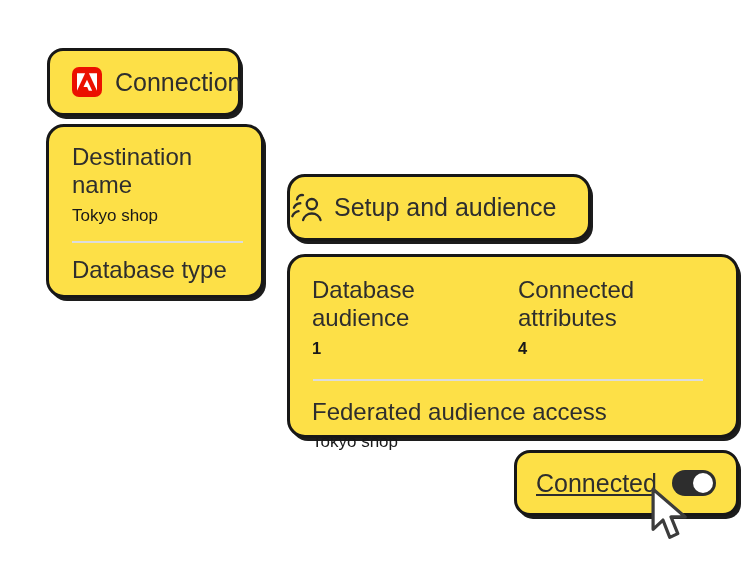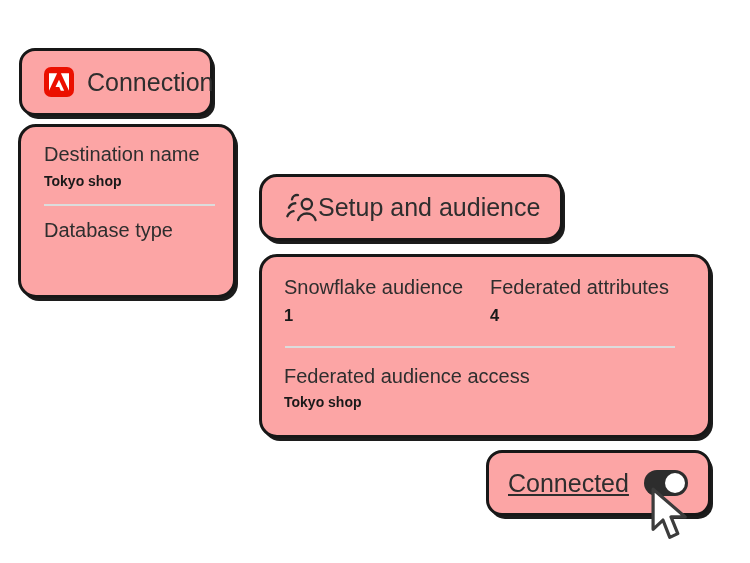--- a/index.html
+++ b/index.html
@@ -4,48 +4,49 @@
 <style>
   html,body{margin:0;padding:0;}
   body{
     width:750px;height:563px;position:relative;overflow:hidden;
     background:#ffffff;
     font-family:"Liberation Sans", sans-serif;
     color:#2d2d2d;
   }
   .card{
     position:absolute;
-    background:#fca5a5;
+    background:#fde047;
     border:3px solid #171717;
     box-shadow:3px 4px 0 -1px #1c1c1c;
     box-sizing:border-box;
+    margin-left:28px;
   }
   .chip{
     display:flex;align-items:center;
     border-radius:16px;
   }
   .panel{border-radius:18px;}
 
   
   .connection-card{left:19px;top:48px;width:194px;height:68px;padding-left:22px;gap:13px;}
   .adobe-logo{
     width:30px;height:30px;border-radius:7px;
     background:#EB1000;flex:0 0 auto;
     display:flex;align-items:center;justify-content:center;
   }
   .chip-title{font-size:25px;color:#2e2e2e;white-space:nowrap;}
 
   
   .destination-card{left:18px;top:124px;width:218px;height:174px;padding:16px 12px 0 23px;}
-  .field-label{font-size:20px;line-height:1.18;color:#2e2e2e;}
-  .field-value{font-size:14px;font-weight:700;color:#191919;margin-top:6px;line-height:1.2;}
+  .field-label{font-size:24px;line-height:1.18;color:#2e2e2e;}
+  .field-value{font-size:17px;font-weight:400;color:#191919;margin-top:6px;line-height:1.2;}
   .divider{height:2px;background:#dcdcdc;border:none;margin:15px 6px 13px 0;}
 
   
-  .setup-card{left:259px;top:174px;width:304px;height:67px;padding-left:23px;}
+  .setup-card{left:259px;top:174px;width:304px;height:67px;gap:11px;}
   .audience-icon{flex:0 0 auto;display:block;}
 
   
   .summary-card{left:259px;top:254px;width:452px;height:184px;padding:19px 30px 0 22px;}
   .stats-row{display:flex;}
   .stat-col1{width:206px;flex:0 0 auto;}
   .stat-value{font-size:16.5px;font-weight:700;color:#191919;margin-top:6px;}
   .summary-card .divider{margin:21px 3px 17px 1px;}
 
   
@@ -94,25 +95,25 @@
     <path d="M13.4 3.2 a 5.4 5.4 0 0 0 -6.2 4.4"></path>
     <path d="M10.6 11.6 a 7.6 7.6 0 0 0 -6.6 4.6"></path>
     <path d="M8.8 19.8 a 8.8 8.8 0 0 0 -6.4 5.2"></path>
   </svg>
   <span class="chip-title">Setup and audience</span>
 </div>
 
 <div class="card panel summary-card">
   <div class="stats-row">
     <div class="stat-col1">
-      <div class="field-label">Snowflake audience</div>
+      <div class="field-label">Database audience</div>
       <div class="stat-value">1</div>
     </div>
     <div>
-      <div class="field-label">Federated attributes</div>
+      <div class="field-label">Connected attributes</div>
       <div class="stat-value">4</div>
     </div>
   </div>
   <hr class="divider">
   <div>
     <div class="field-label">Federated audience access</div>
     <div class="field-value">Tokyo shop</div>
   </div>
 </div>
 

